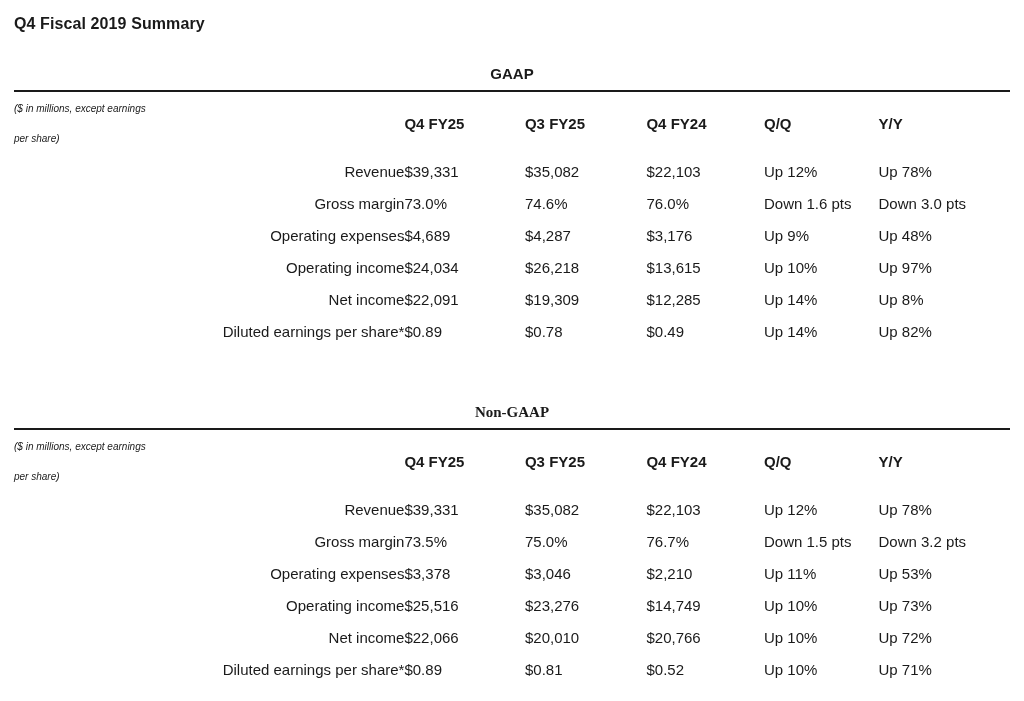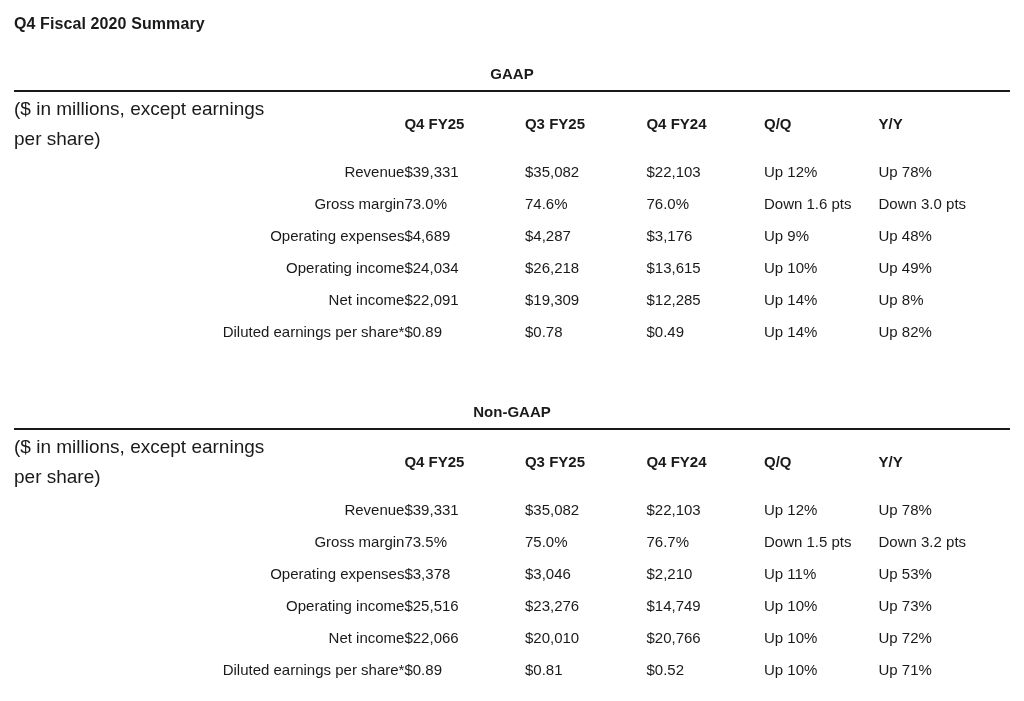--- a/index.html
+++ b/index.html
@@ -19,38 +19,39 @@
     line-height: 20px;
     letter-spacing: 0.1px;
   }
   .section-heading {
     text-align: center;
     font-weight: 700;
     font-size: 15px;
     line-height: 20px;
     margin: 30px 0 6px 0;
   }
-  .section.second .section-heading { margin-top: 55px; }
+  .section.second .section-heading { margin-top: 55px; font-family: Liberation Serif, serif; }
   table.fin {
     width: 100%;
     border-collapse: collapse;
     table-layout: fixed;
     border-top: 2px solid #1a1a1a;
   }
   col.c-label { width: 39.2%; }
   col.c-v1 { width: 12.1%; }
   col.c-v2 { width: 12.2%; }
   col.c-v3 { width: 11.8%; }
   col.c-v4 { width: 11.5%; }
   col.c-v5 { width: 13.2%; }
   thead th { height: 64px; vertical-align: middle; }
   th.note {
     text-align: left;
     font-weight: 400;
-    font-size: 19px;
+    font-style: italic;
+    font-size: 10px;
   }
   th.note div { line-height: 30px; white-space: nowrap; }
   th.colhead {
     text-align: left;
     font-weight: 700;
     font-size: 15px;
     white-space: nowrap;
   }
   tbody td {
     height: 32px;
@@ -60,21 +61,21 @@
   }
   tbody td.label { text-align: right; }
   tbody td.val { text-align: left; }
   th:last-child, td:last-child { padding-right: 13px; }
 </style>
 </head>
 <body>
 
 <div class="page">
 
-  <div class="page-title">Q4 Fiscal 2020 Summary</div>
+  <div class="page-title">Q4 Fiscal 2019 Summary</div>
 
   <div class="section first">
     <div class="section-heading">GAAP</div>
     <table class="fin">
       <colgroup>
         <col class="c-label">
           <col class="c-v1">
           <col class="c-v2">
           <col class="c-v3">
           <col class="c-v4">
@@ -117,21 +118,21 @@
             <td class="val">$3,176</td>
             <td class="val">Up 9%</td>
             <td class="val">Up 48%</td>
           </tr>
           <tr>
             <td class="label">Operating income</td>
             <td class="val">$24,034</td>
             <td class="val">$26,218</td>
             <td class="val">$13,615</td>
             <td class="val">Up 10%</td>
-            <td class="val">Up 49%</td>
+            <td class="val">Up 97%</td>
           </tr>
           <tr>
             <td class="label">Net income</td>
             <td class="val">$22,091</td>
             <td class="val">$19,309</td>
             <td class="val">$12,285</td>
             <td class="val">Up 14%</td>
             <td class="val">Up 8%</td>
           </tr>
           <tr>

